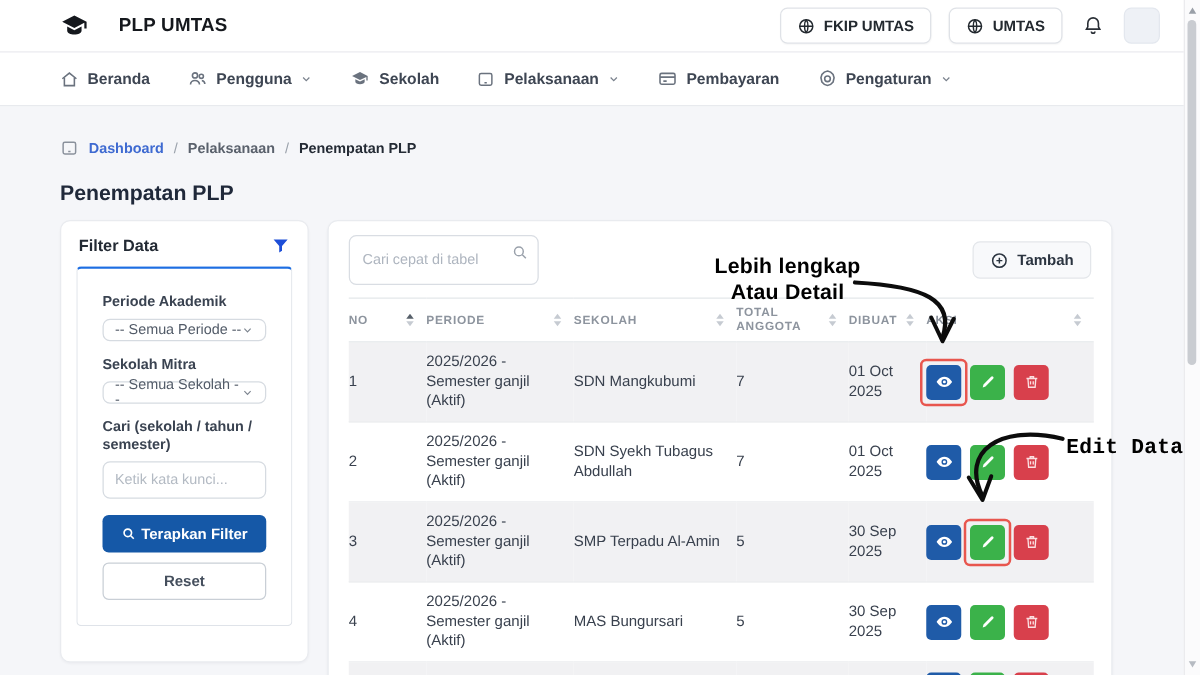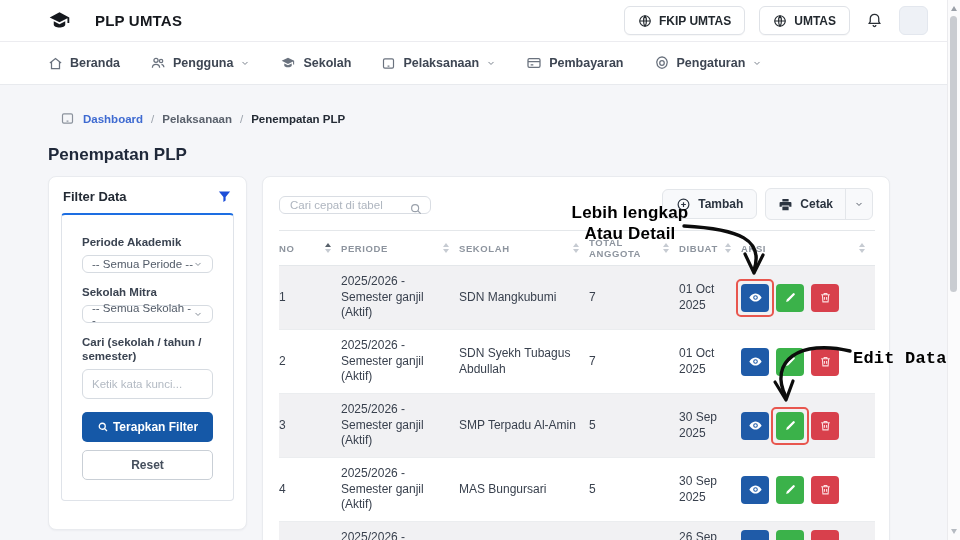--- a/index.html
+++ b/index.html
@@ -34,21 +34,21 @@
   .navbar{
     position:absolute;left:0;top:42px;width:948px;height:43px;background:#fff;
     border-bottom:1px solid #e8eaee;display:flex;align-items:center;gap:30px;
     padding:0 48px;box-sizing:border-box;z-index:4;
   }
   .nav-item{display:flex;align-items:center;gap:7px;cursor:pointer;color:#3e4653;}
   .nav-item .lbl{font-size:12.5px;font-weight:600;color:#3e4653;}
   .nav-item .ni{color:#6a727e;}
   .chev{color:#7b838e;}
   
-  .breadcrumb{position:absolute;left:60px;top:111px;display:flex;align-items:center;gap:8px;font-size:11.5px;}
+  .breadcrumb{position:absolute;left:48px;top:111px;display:flex;align-items:center;gap:8px;font-size:11.5px;}
   .breadcrumb .bc-ic{color:#8a919c;}
   .bc-link{color:#3e6ad1;font-weight:600;cursor:pointer;}
   .bc-sep{color:#9aa1ab;}
   .bc-mid{color:#5a616c;font-weight:600;}
   .bc-cur{color:#242b35;font-weight:800;}
   .page-title{position:absolute;left:48px;top:145px;font-size:17px;font-weight:800;color:#20293a;}
   
   .filter-card{
     position:absolute;left:48px;top:176px;width:199px;height:354px;background:#fff;
     border:1px solid #e9ebef;border-radius:8px;box-sizing:border-box;
@@ -85,21 +85,21 @@
   }
   
   .table-card{
     position:absolute;left:262px;top:176px;width:628px;height:420px;background:#fff;
     border:1px solid #e9ebef;border-radius:8px 8px 0 0;box-sizing:border-box;
     box-shadow:0 1px 2px rgba(16,24,40,.04);overflow:hidden;
   }
   .toolbar{display:flex;align-items:center;padding:11px 16px 10px 16px;}
   .quick-search{position:relative;width:152px;}
   .quick-search input{
-    width:100%;height:18px;border:1px solid #d9dde3;border-radius:6px;padding:0 28px 0 10px;
+    width:100%;height:40px;border:1px solid #d9dde3;border-radius:6px;padding:0 28px 0 10px;
     font-size:11.5px;color:#3a4351;box-sizing:border-box;outline:none;background:#fff;
     font-family:"Liberation Sans",sans-serif;
   }
   .quick-search input::placeholder{color:#aeb5bf;}
   .qs-icon{position:absolute;right:8px;top:7px;color:#9aa1ab;}
   .tool-right{margin-left:auto;display:flex;align-items:center;gap:8px;}
   .btn-soft{
     display:flex;align-items:center;gap:7px;height:30px;padding:0 13px;background:#f8f9fb;
     border:1px solid #e3e6ea;border-radius:6px;font-size:12px;font-weight:700;color:#2b3440;cursor:pointer;
   }
@@ -334,39 +334,20 @@
     <div class="tool-right">
       <button class="btn-soft">
         <span>
           <svg width="15" height="15" viewBox="0 0 24 24" fill="none" stroke="currentColor" stroke-width="1.9">
               <circle cx="12" cy="12" r="8.6"></circle>
               <path d="M12 8.2v7.6M8.2 12h7.6"></path>
             </svg>
         </span>
         <span>Tambah</span>
       </button>
-      <div class="btn-split">
-        <div class="split-main">
-          <span>
-            <svg width="15" height="15" viewBox="0 0 24 24" fill="currentColor">
-                <path d="M7 3h10v4H7z"></path>
-                <path d="M4 8h16a1.5 1.5 0 0 1 1.5 1.5v6H18v-2H6v2H2.5v-6A1.5 1.5 0 0 1 4 8z"></path>
-                <path d="M7 15h10v6H7z"></path>
-              </svg>
-          </span>
-          <span>Cetak</span>
-        </div>
-        <div class="split-caret">
-          <span>
-            <svg width="10" height="10" viewBox="0 0 24 24" fill="none" stroke="currentColor" stroke-width="2.4">
-                <path d="M6 9.5l6 6 6-6"></path>
-              </svg>
-          </span>
-        </div>
-      </div>
     </div>
   </div>
   <table>
     <colgroup>
         <col class="c-no">
         <col class="c-per">
         <col class="c-sek">
         <col class="c-tot">
         <col class="c-dib">
         <col class="c-aksi">

